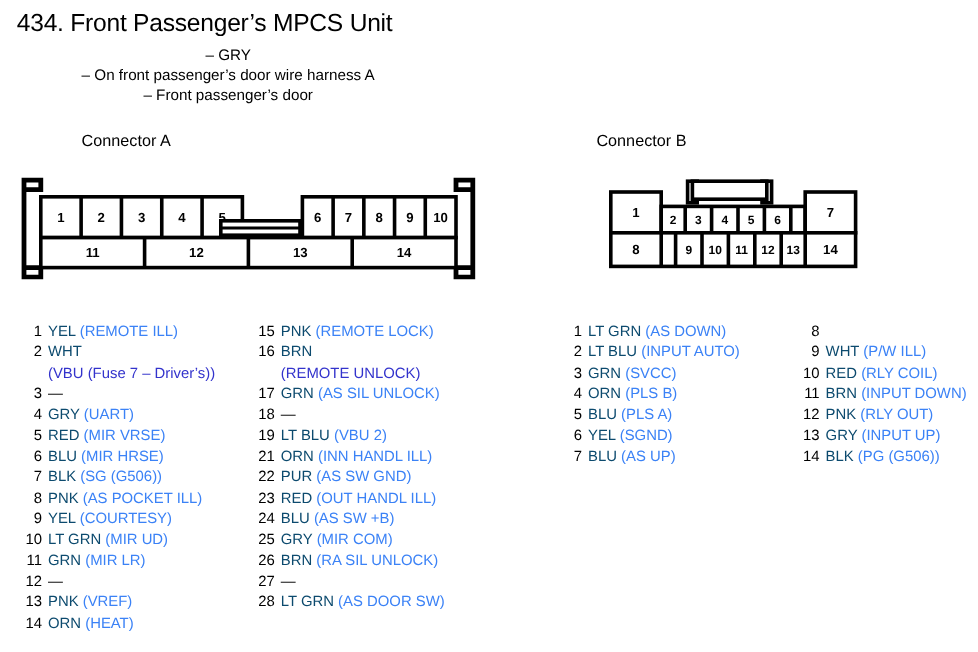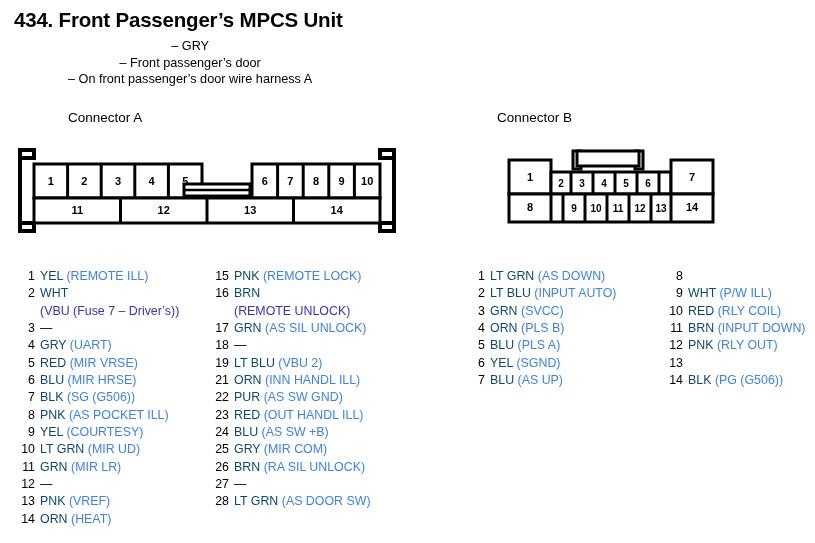--- a/index.html
+++ b/index.html
@@ -15,21 +15,21 @@
     color: #000000;
     overflow: hidden;
   }
 
   
   #page-title {
     position: absolute;
     left: 14px;
     top: 8px;
     font-size: 20.5px;
-    font-weight: bold;
+    font-weight: normal;
     letter-spacing: -0.2px;
     white-space: nowrap;
     text-align: center;
   }
   #subtitle-list {
     position: absolute;
     left: 68px;
     top: 38px;
     font-size: 12.7px;
     line-height: 16.5px;
@@ -112,22 +112,22 @@
   #pin-col-a2 .pin-cont { padding-left: 24px; }
   .dash { color: #000000; }
 </style>
 </head>
 <body>
 
 <div id="page-title">434. Front Passenger’s MPCS Unit</div>
 
 <div id="subtitle-list">
   <div class="sub-line">– GRY</div>
+  <div class="sub-line">– On front passenger’s door wire harness A</div>
   <div class="sub-line">– Front passenger’s door</div>
-  <div class="sub-line">– On front passenger’s door wire harness A</div>
 </div>
 
 <div class="conn-heading" id="conn-a-heading">Connector A</div>
 
 <svg id="connector-a-drawing" width="390" height="85" viewBox="0 0 390 85">
   <g fill="none" stroke="#000000" stroke-width="4">
 
     <path d="M8,2 L22,2 L22,10 L8,10 L8,75 L22,75 L22,83 L8,83 Z" fill="#ffffff"></path>
 
     <path d="M382,2 L368,2 L368,10 L382,10 L382,75 L368,75 L368,83 L382,83 Z" fill="#ffffff"></path>
@@ -394,18 +394,19 @@
     <div class="pin-row">
       <span class="pin-idx">11</span>
       <span class="pin-body"><span class="wire-color">BRN</span> <span class="signal-name">(INPUT DOWN)</span></span>
     </div>
     <div class="pin-row">
       <span class="pin-idx">12</span>
       <span class="pin-body"><span class="wire-color">PNK</span> <span class="signal-name">(RLY OUT)</span></span>
     </div>
     <div class="pin-row">
       <span class="pin-idx">13</span>
+      <span class="pin-body"><span class="wire-color">GRY</span> <span class="signal-name">(INPUT UP)</span></span>
     </div>
     <div class="pin-row">
       <span class="pin-idx">14</span>
       <span class="pin-body"><span class="wire-color">BLK</span> <span class="signal-name">(PG (G506))</span></span>
     </div>
   </div>
 
 </body></html>

